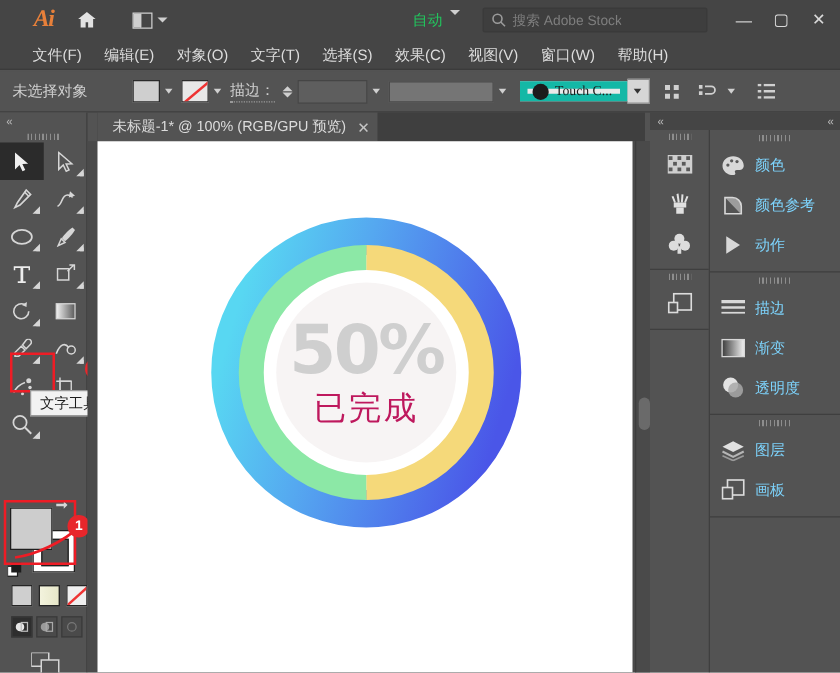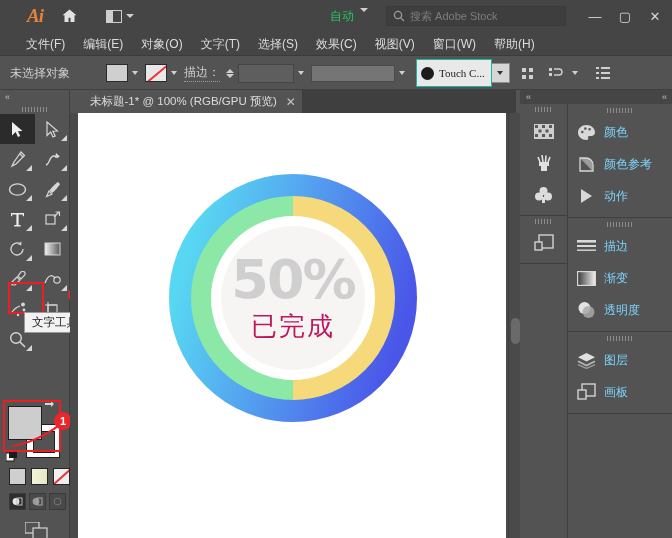--- a/index.html
+++ b/index.html
@@ -60,22 +60,22 @@
   }
   .mini-chev{ width:0;height:0;border-left:3.5px solid transparent;border-right:3.5px solid transparent;border-top:4px solid #d0d0d0; margin:0 7px 0 4px;}
   .stroke-label{ font-size:12px;color:#cfcfcf; border-bottom:1px dotted #9a9a9a; }
   .spin{ display:flex;flex-direction:column;gap:1px;margin:0 4px 0 6px;}
   .spin i{ width:0;height:0;border-left:4px solid transparent;border-right:4px solid transparent;}
   .spin i:first-child{ border-bottom:4px solid #cfcfcf;}
   .spin i:last-child{ border-top:4px solid #cfcfcf;}
   .field{ width:56px;height:19px;background:#5e5e5e;border:1px solid #454545;}
   .profile{ width:84px;height:17px;background:#757575;border:1px solid #4a4a4a; }
   .touch-widget{
-    display:flex;align-items:center;gap:5px;background:#e9e9e9;height:28px;padding:0 6px 0 4px;
-    border:1px solid #14b8a6; margin-left:4px;
+    display:flex;align-items:center;gap:5px;background:#e9e9e9;height:16px;padding:0 6px 0 4px;
+    border:6px solid #14b8a6; margin-left:4px;
   }
   .touch-widget .dot{ width:13px;height:13px;border-radius:50%;background:#1c1c1c;}
   .touch-widget span{ color:#1b1b1b;font-size:11px; font-family:"Liberation Serif",serif;}
   .tw-chev{ width:18px;height:20px;background:#d6d6d6;border:1px solid #8d8d8d;border-left:none;display:flex;align-items:center;justify-content:center;}
   .tw-chev i{ width:0;height:0;border-left:3.5px solid transparent;border-right:3.5px solid transparent;border-top:4px solid #333;}
   .ctrl-icon{ width:22px;height:22px;display:flex;align-items:center;justify-content:center;margin-left:7px;}
   
   #tabstrip{
     position:absolute; left:78px; top:90px; width:438px; height:23px; background:#3f3f3f;
   }

